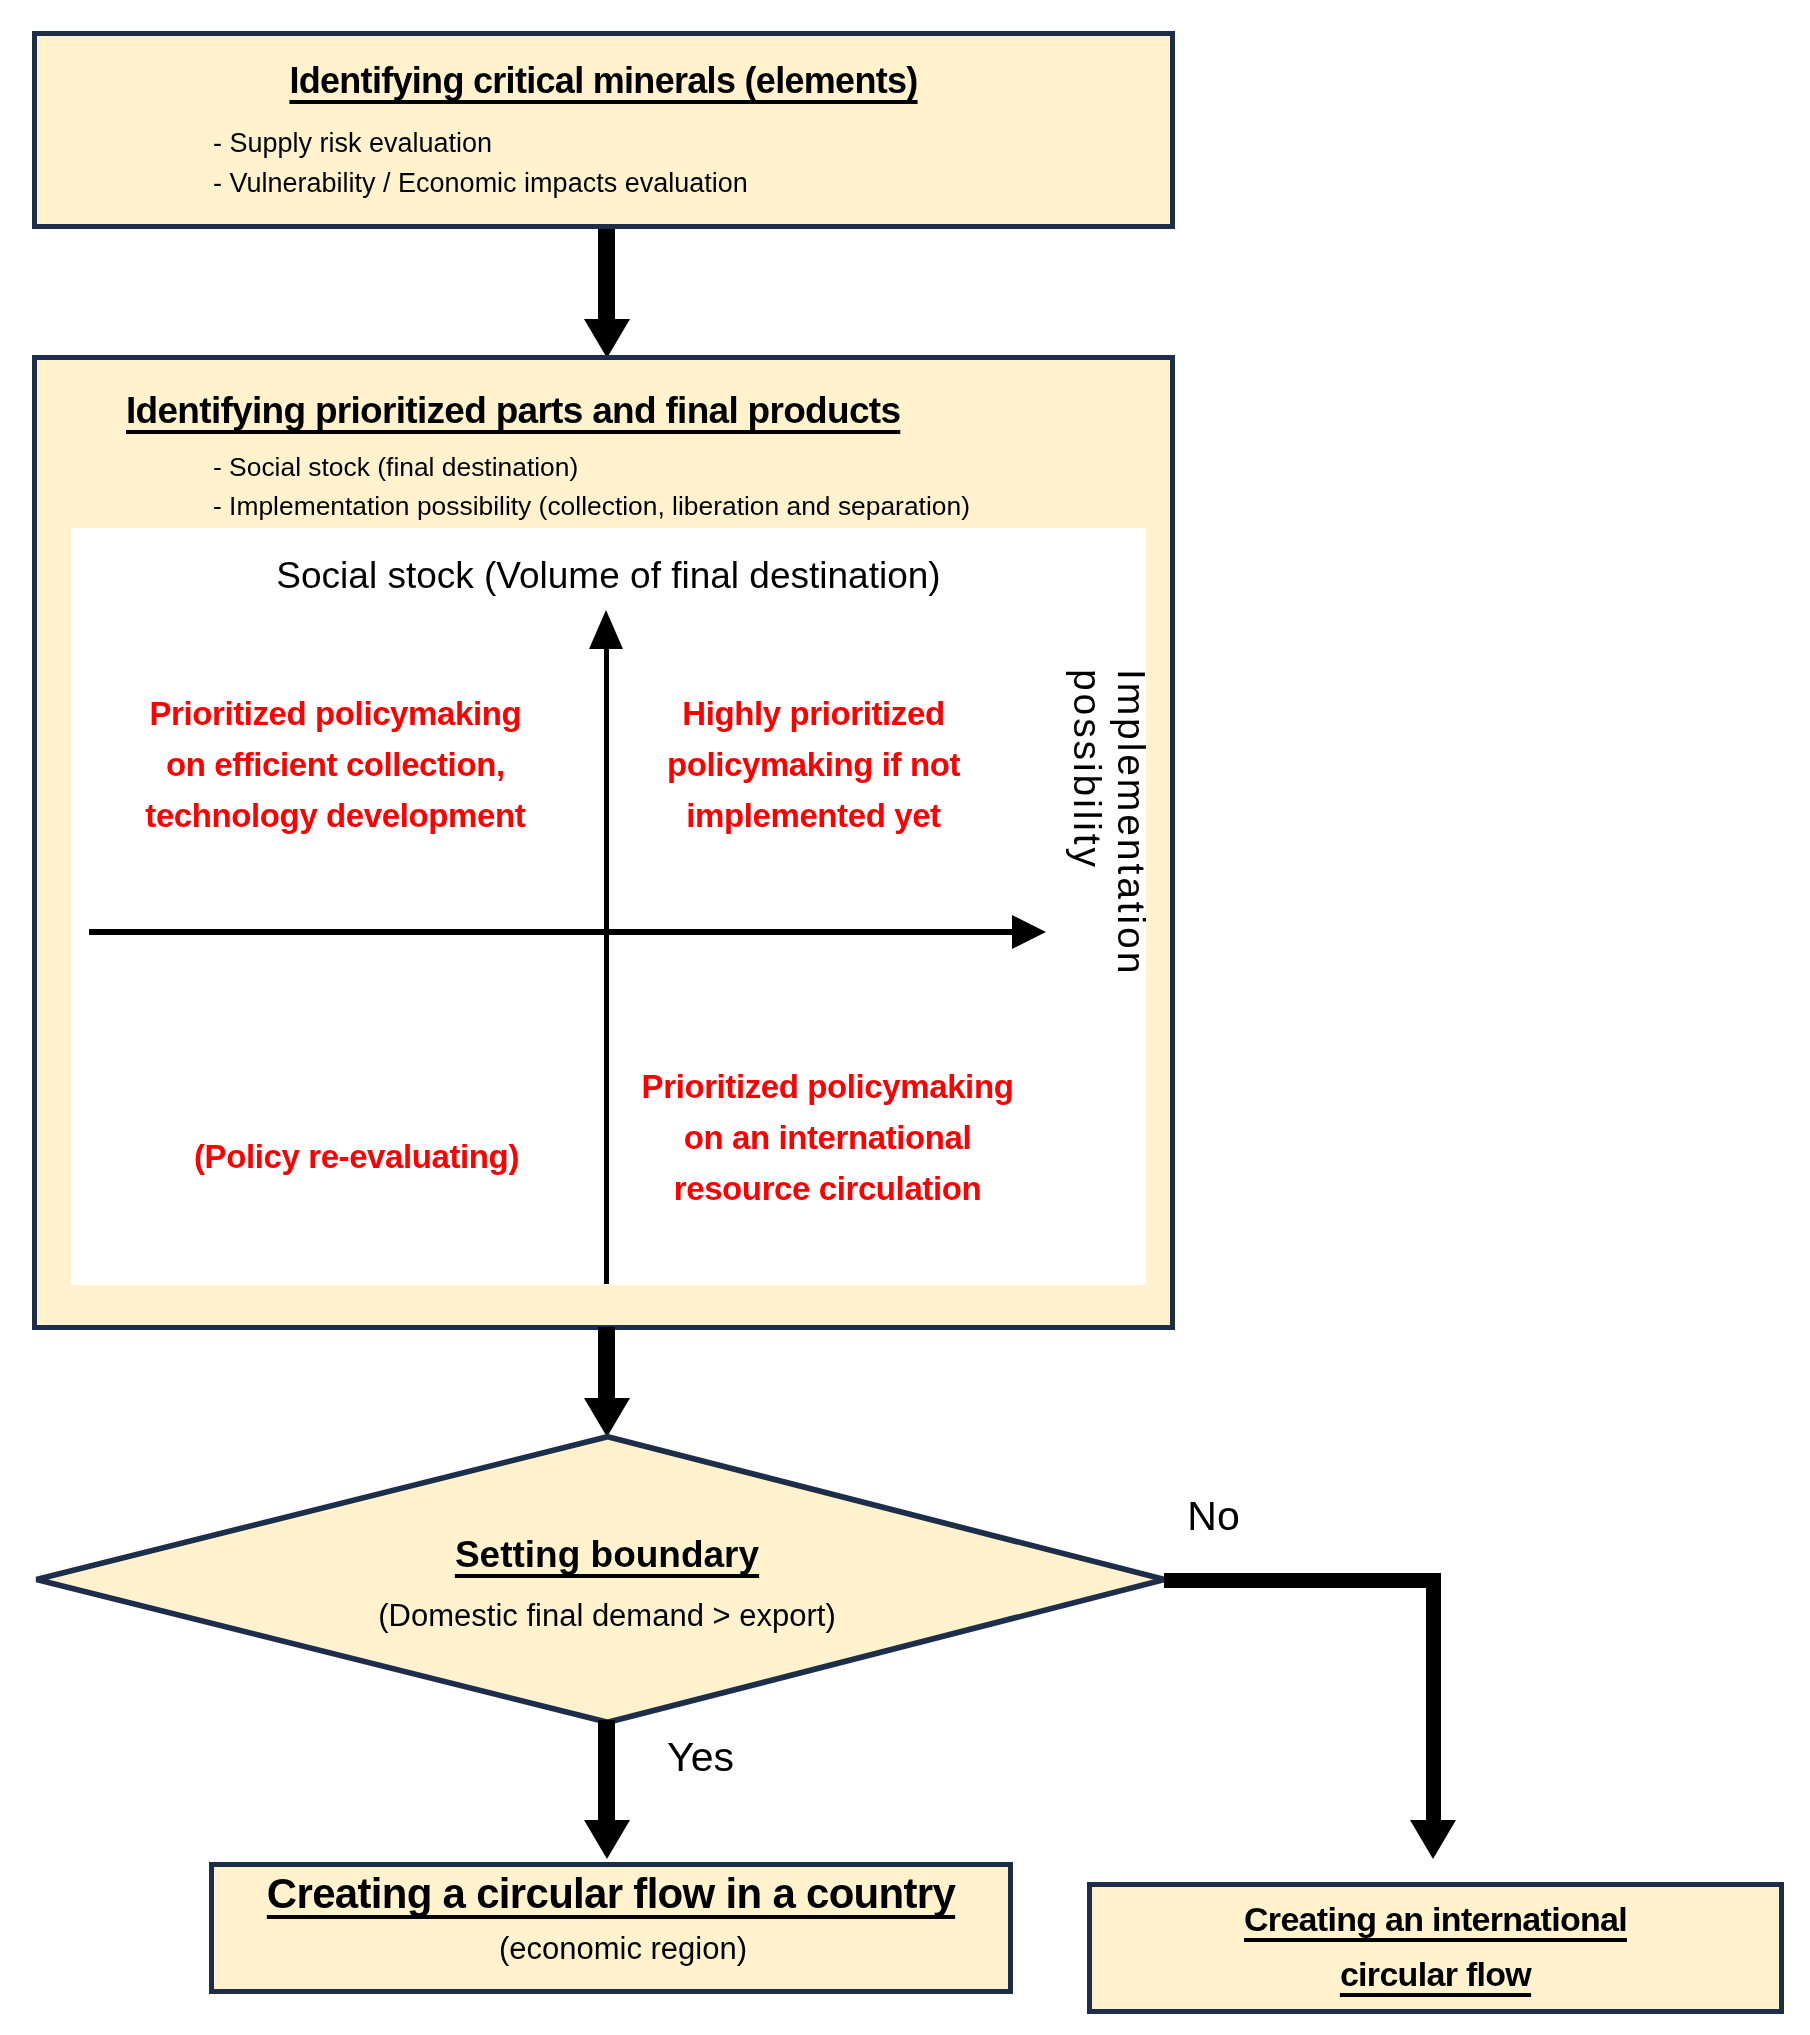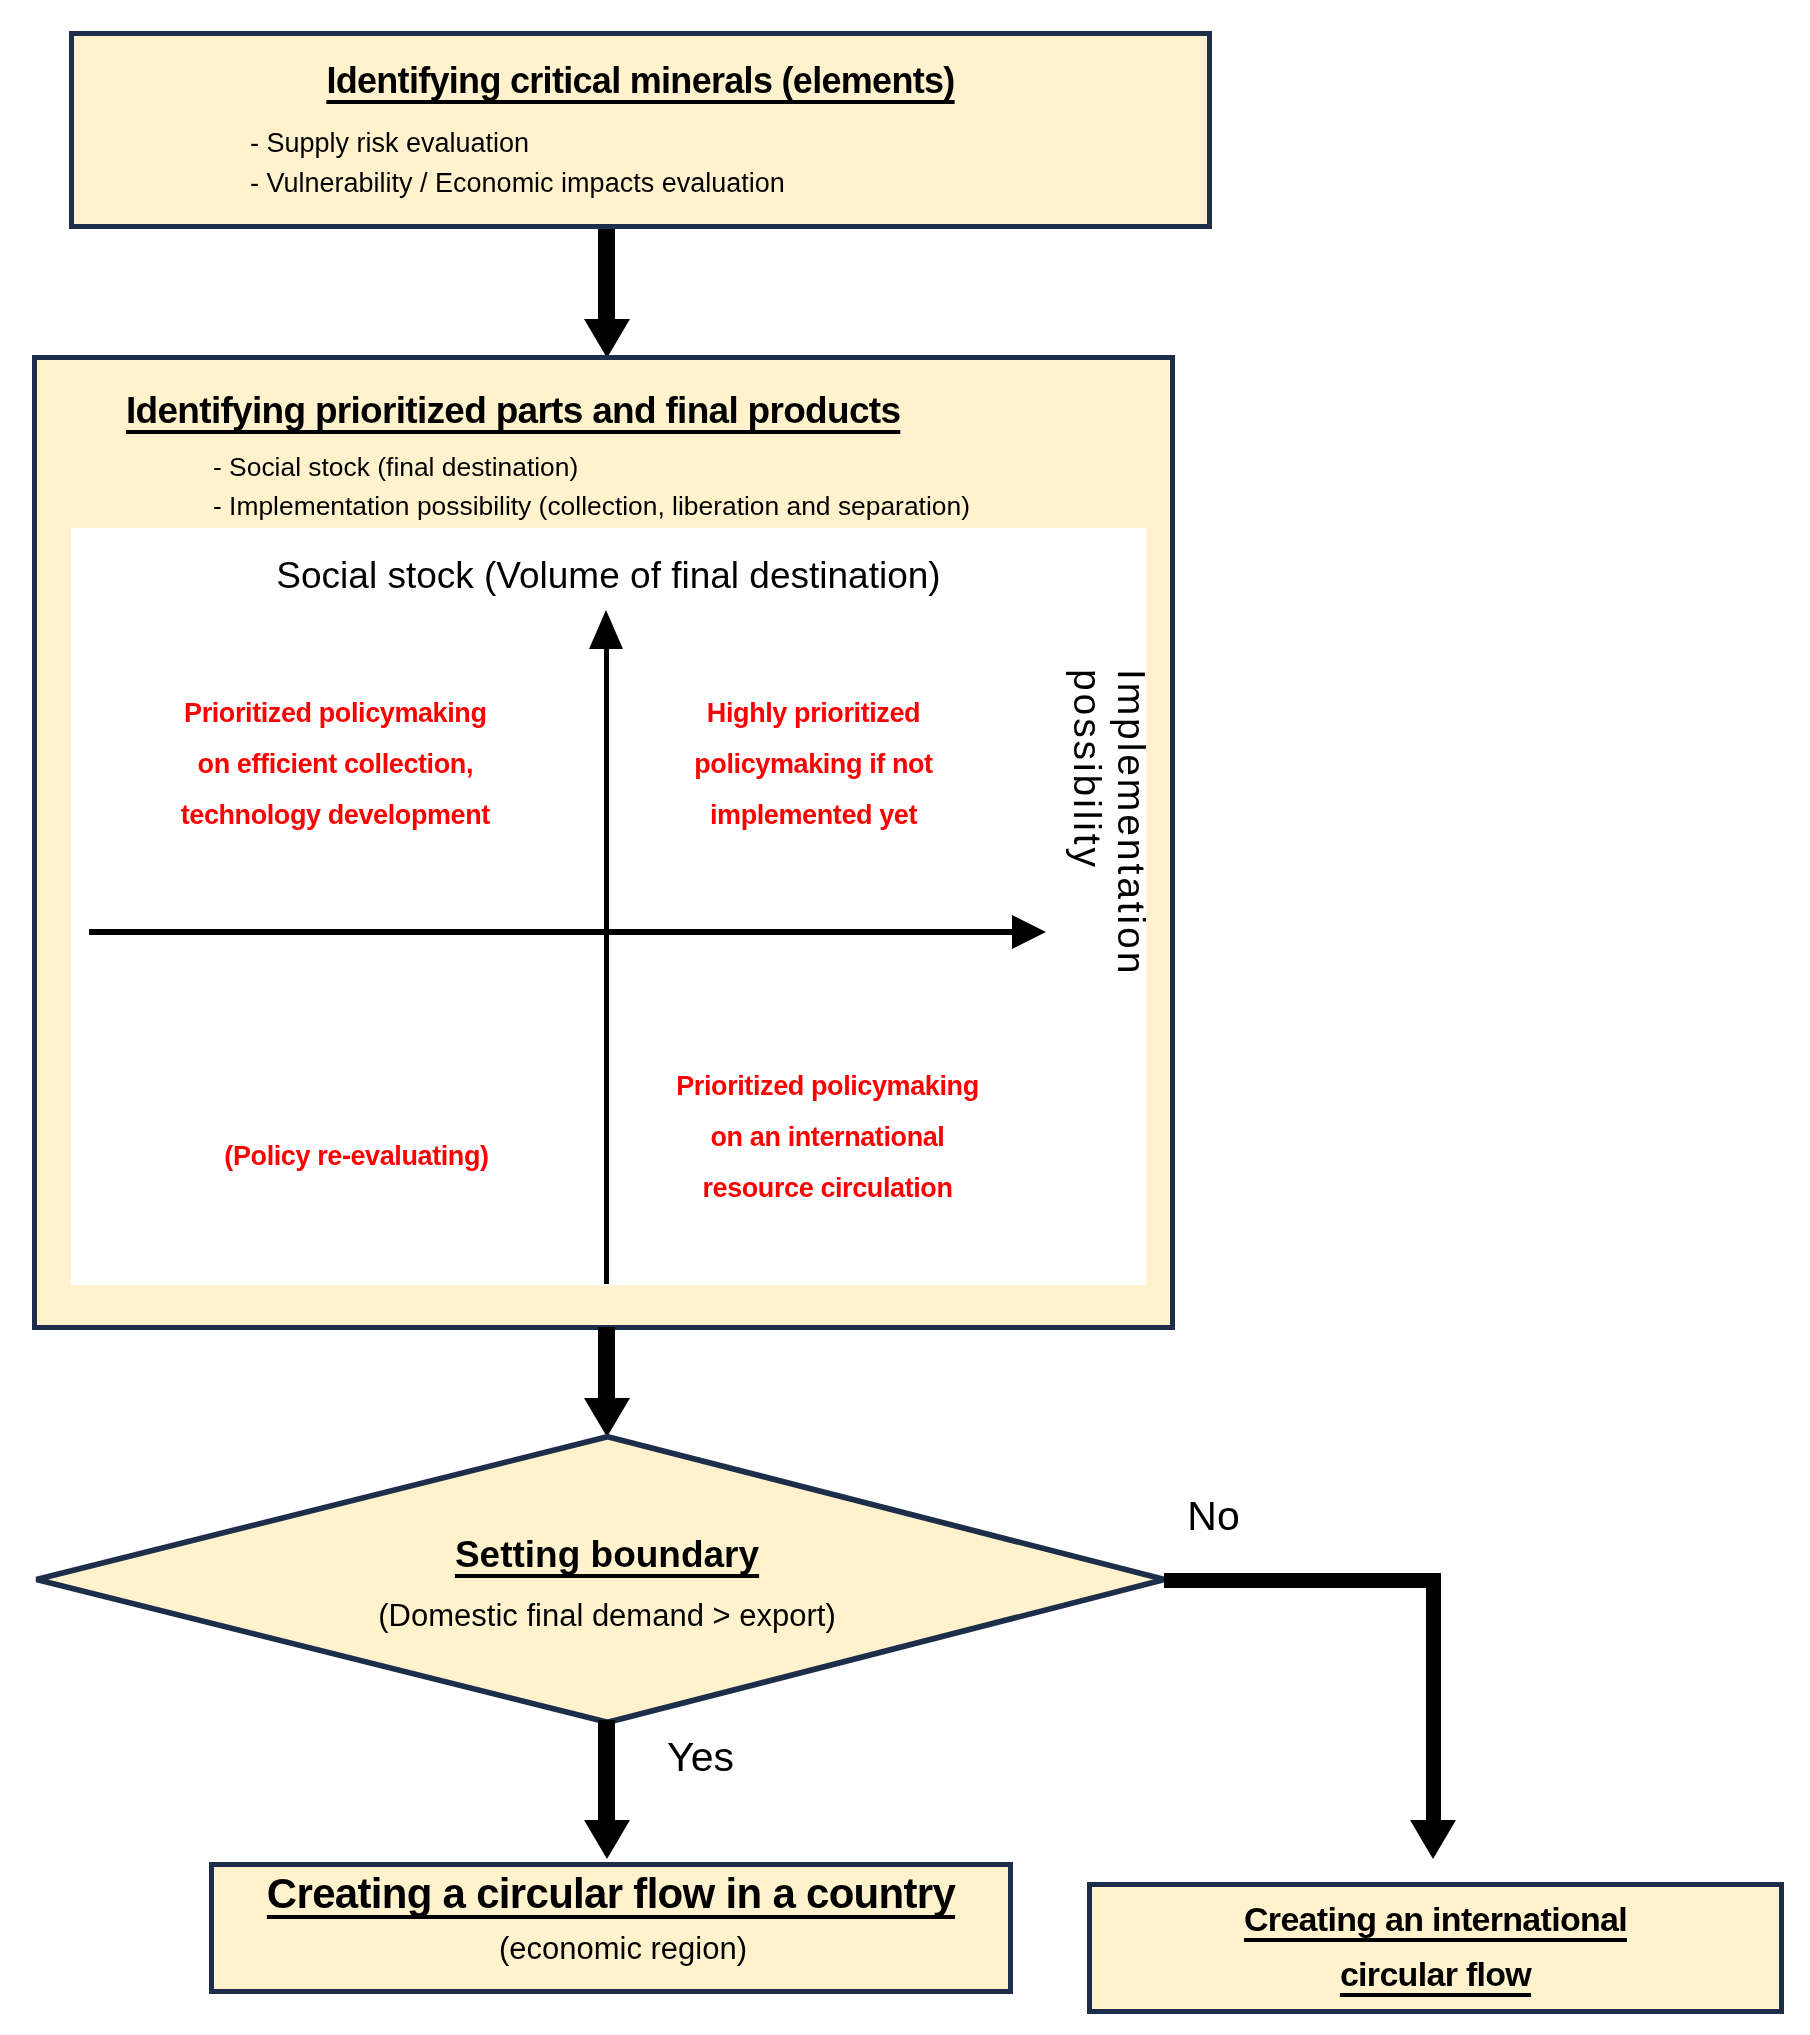--- a/index.html
+++ b/index.html
@@ -22,34 +22,34 @@
     text-decoration-skip-ink:none;
   }
   .b{font-weight:bold;}
   .center{text-align:center;}
   .bar{position:absolute;background:var(--ink);}
   .tri{position:absolute;width:0;height:0;}
   .tri-down{border-left:23px solid transparent;border-right:23px solid transparent;border-top:39px solid var(--ink);}
   .tri-up{border-left:17px solid transparent;border-right:17px solid transparent;border-bottom:39px solid var(--ink);}
   .tri-right{border-top:17px solid transparent;border-bottom:17px solid transparent;border-left:34px solid var(--ink);}
   .qtext{
-    position:absolute;color:var(--red);font-weight:bold;font-size:27px;
+    position:absolute;color:var(--red);font-weight:bold;font-size:33px;
     line-height:51px;text-align:center;letter-spacing:-0.4px;
   }
   .abs{position:absolute;}
   .panel{position:absolute;background:var(--panel);}
   .bullets div{white-space:nowrap;}
   svg{display:block;}
 </style>
 </head>
 <body>
 
 <div class="canvas">
 
-  <div class="node" style="left:32px;top:31px;width:1143px;height:198px;margin-left:37px;">
+  <div class="node" style="left:32px;top:31px;width:1143px;height:198px;">
     <div class="b u center" style="padding-top:24px;font-size:36px;letter-spacing:-0.7px;">Identifying critical minerals (elements)</div>
     <div class="bullets" style="padding:21.4px 0 0 176px;font-size:27px;line-height:40px;">
       <div>- Supply risk evaluation</div>
       <div>- Vulnerability / Economic impacts evaluation</div>
     </div>
   </div>
 
   <div class="bar" style="left:598px;top:229px;width:17px;height:94px;"></div>
   <div class="tri tri-down" style="left:584px;top:319px;"></div>
 

